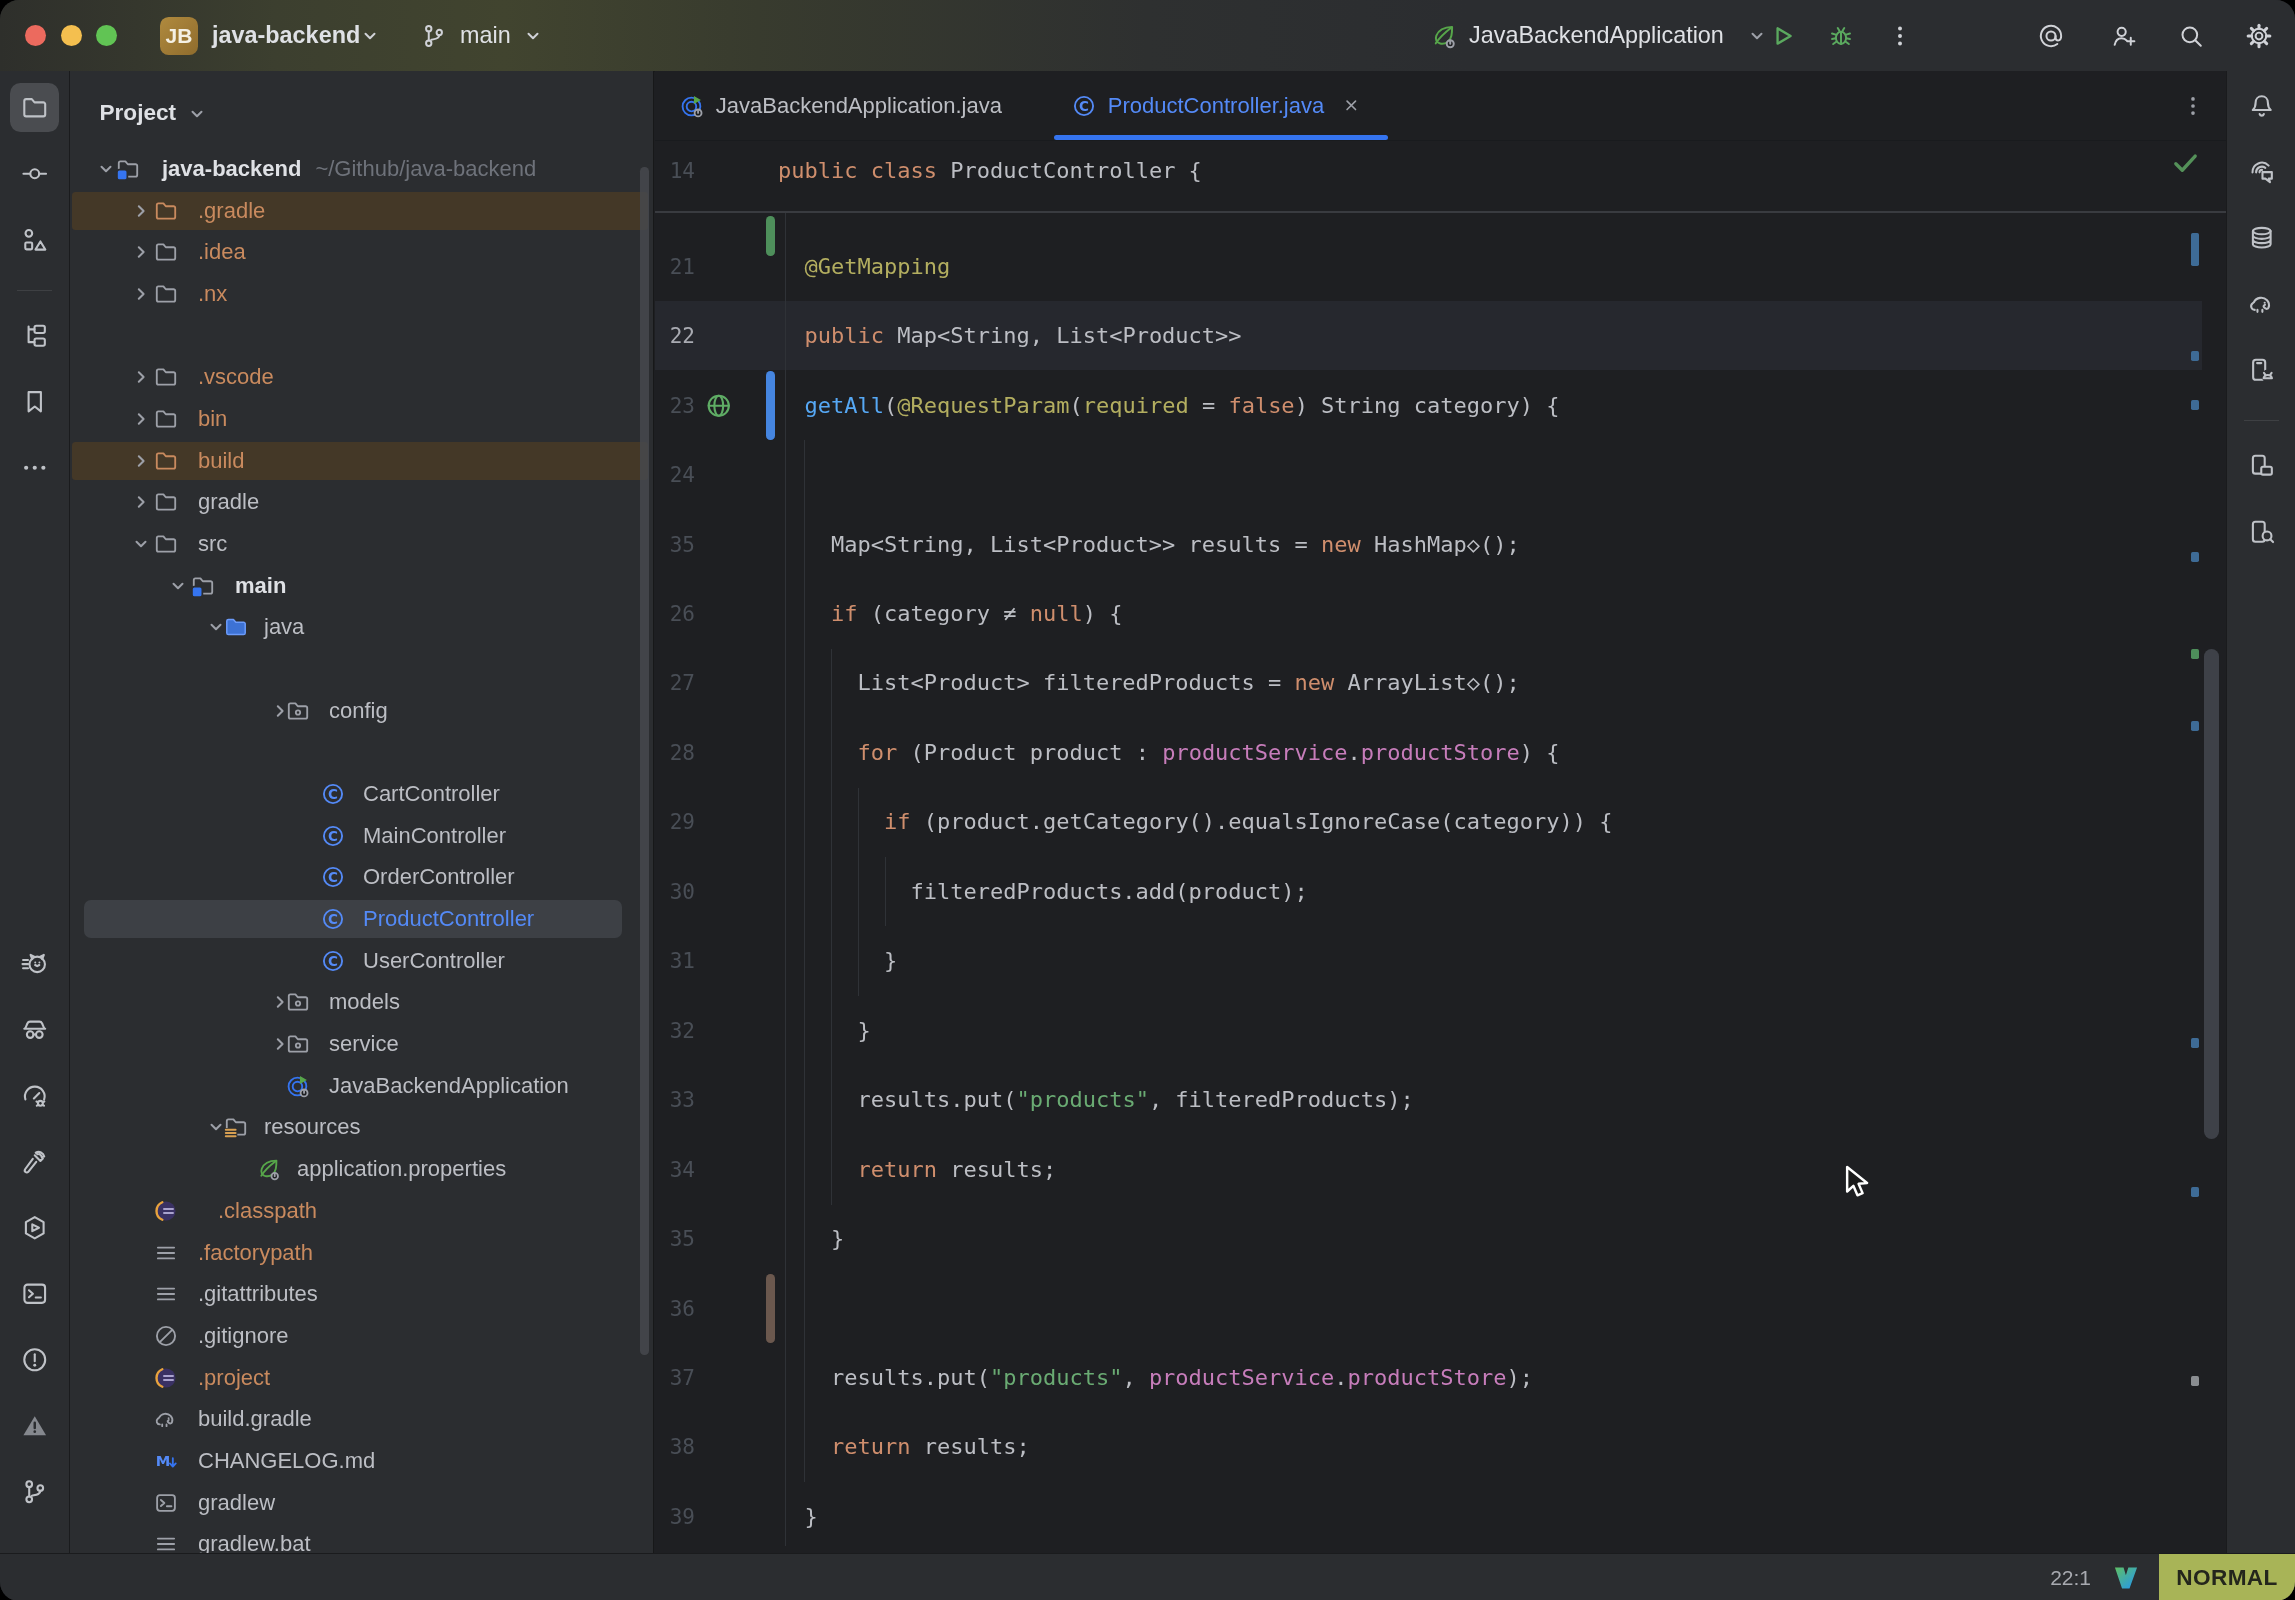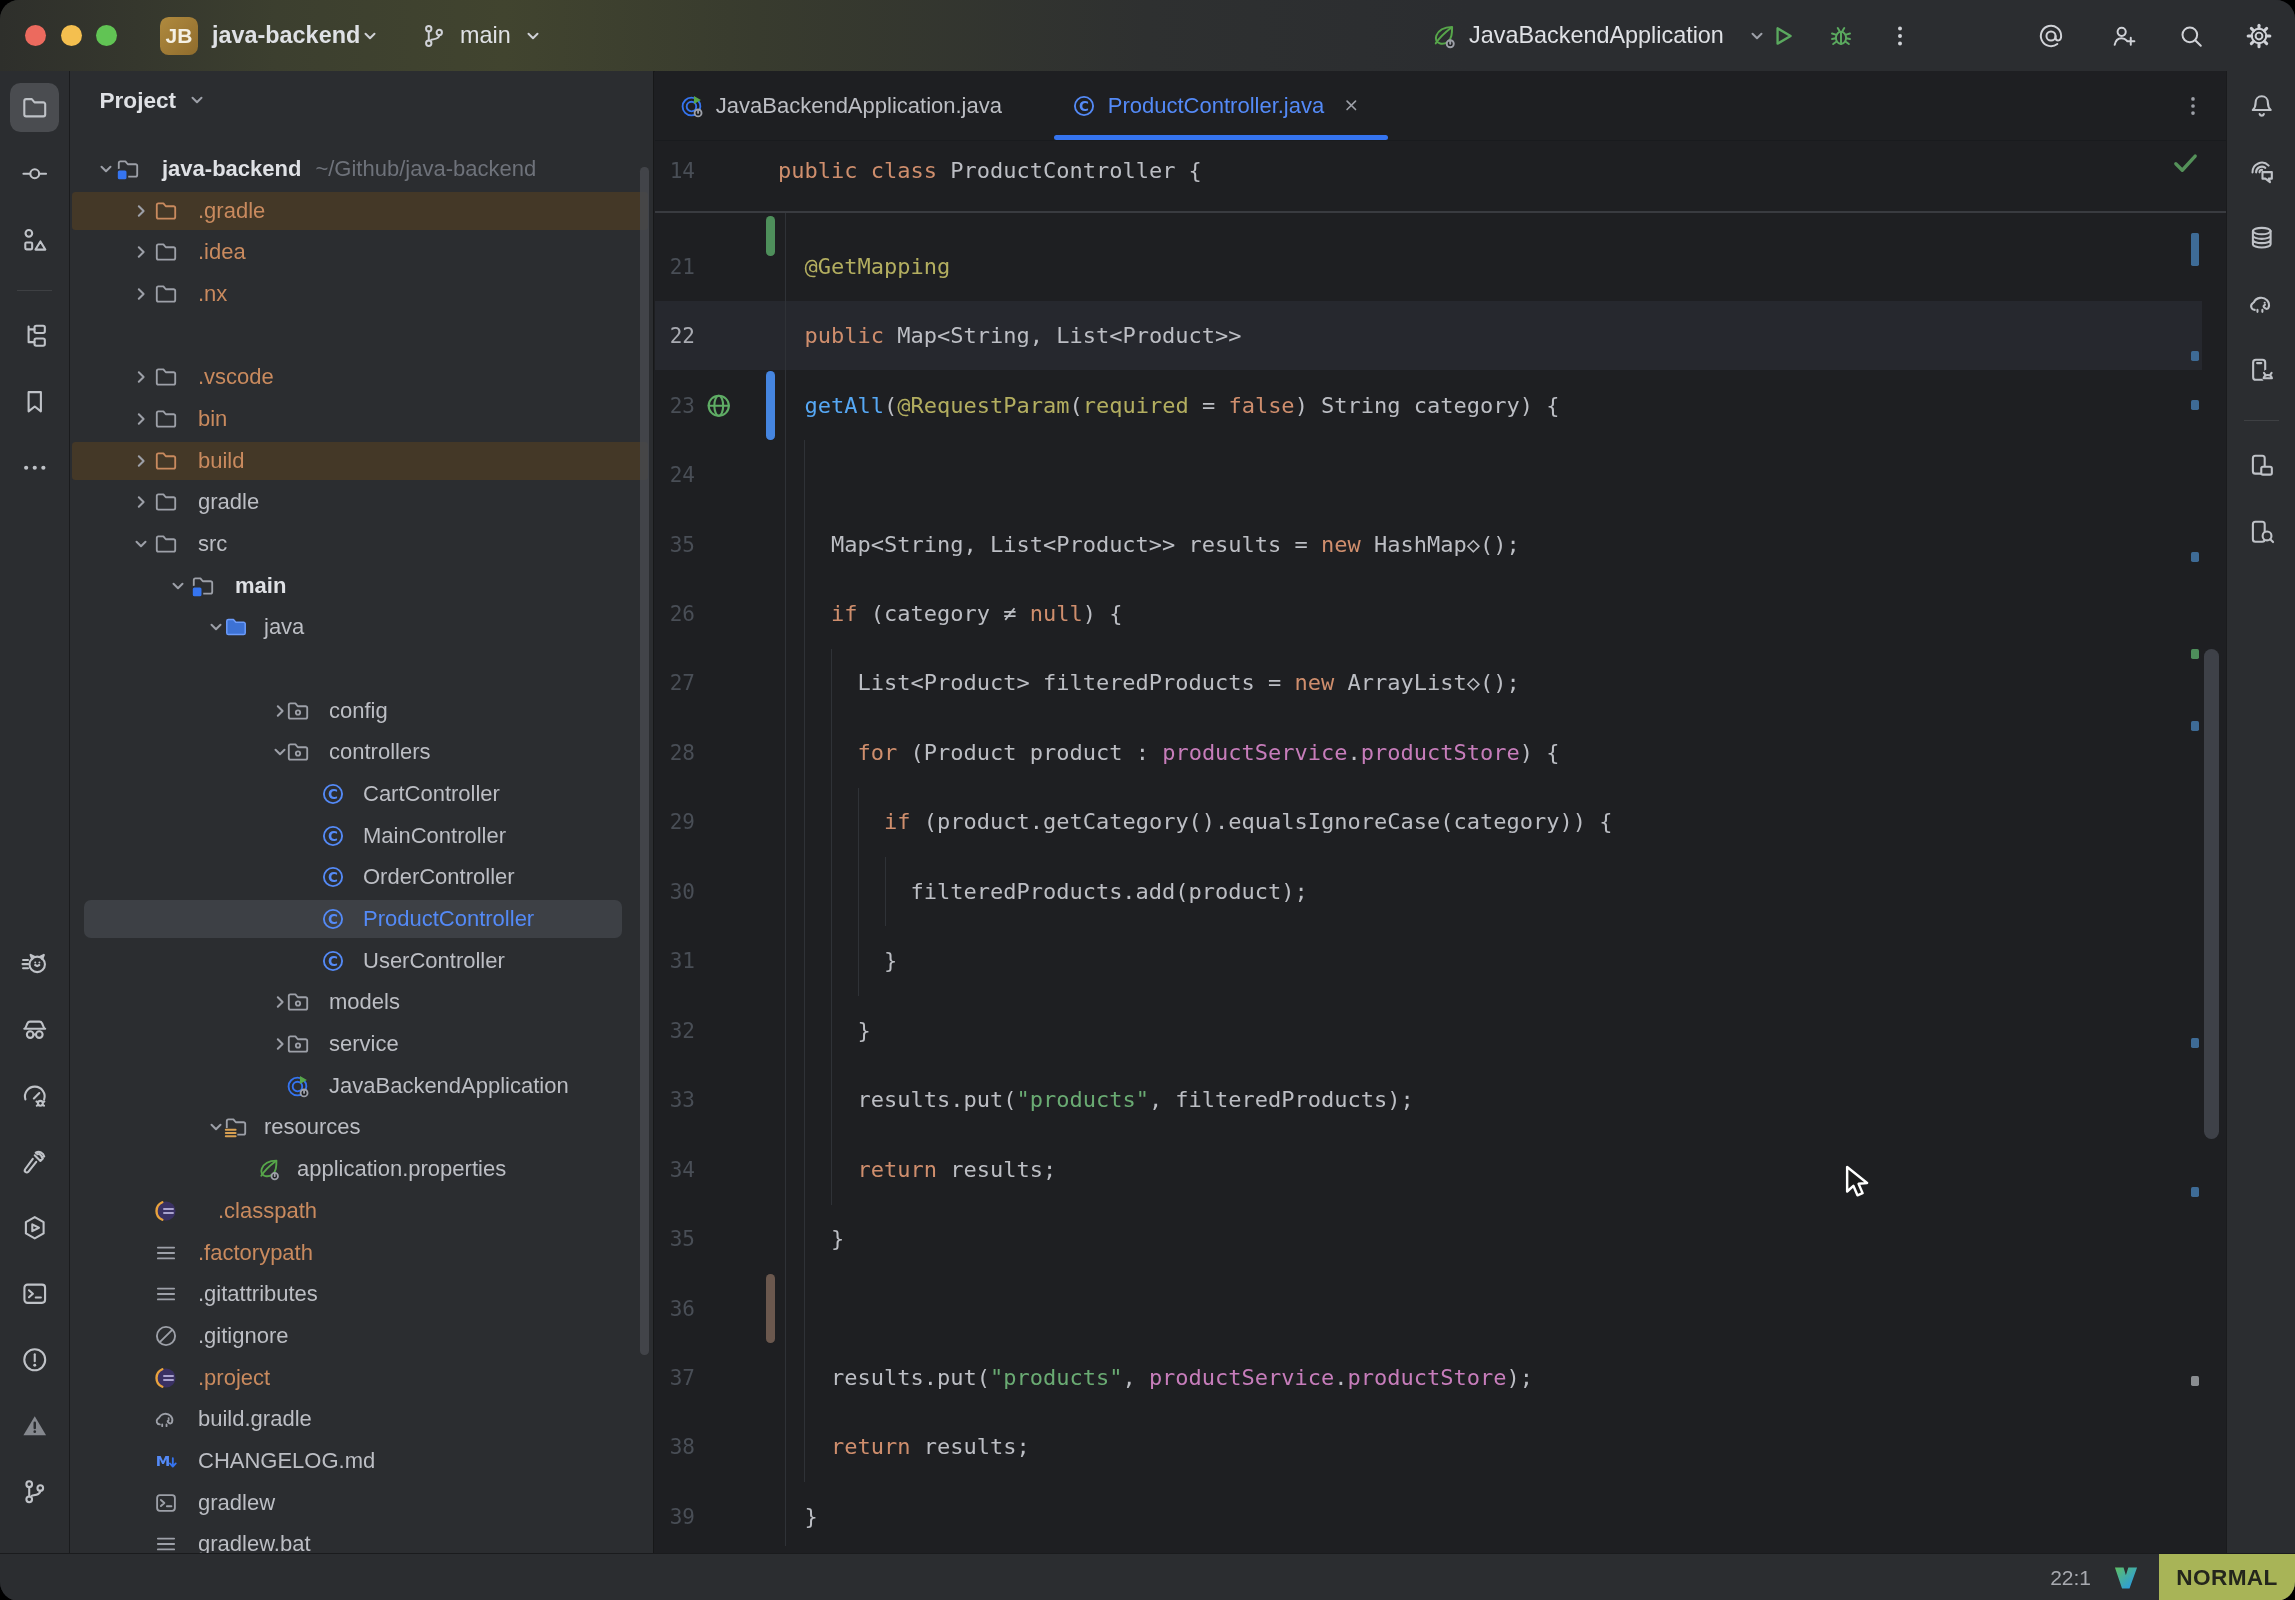--- a/index.html
+++ b/index.html
@@ -17,21 +17,21 @@
   .tb-icon{position:absolute;top:22px;width:28px;height:28px;color:#D0D2D7;}
   
   .strip{position:absolute;top:71px;width:69px;height:1482px;background:#2B2D30;}
   .strip.left{left:0;border-right:0.9px solid #1A1B1D;}
   .strip.right{left:2226px;border-left:0.9px solid #1A1B1D;}
   .strip-btn{position:absolute;left:10.4px;width:49px;height:49px;border-radius:10.4px;display:flex;align-items:center;justify-content:center;color:#BFC2C7;}
   .strip-btn.active{background:#4A4C50;}
   .strip-div{position:absolute;left:17.4px;width:35px;height:0.9px;background:#3E4043;}
   
   .panel{position:absolute;left:70px;top:71px;width:583px;height:1482px;background:#2B2D30;border-right:1.7px solid #171819;overflow:hidden;}
-  .panel-header{position:absolute;left:29.5px;top:17.4px;height:38px;display:flex;align-items:flex-start;color:#DFE1E5;font-size:22.6px;font-weight:600;}
+  .panel-header{position:absolute;left:29.5px;top:17.4px;height:38px;display:flex;align-items:flex-end;color:#DFE1E5;font-size:22.6px;font-weight:600;}
   .tree-row{position:absolute;left:0;width:583px;height:38px;}
   .tree-band{position:absolute;top:0;height:38px;}
   .tree-lbl{position:absolute;top:0;height:38px;display:flex;align-items:center;font-size:22px;color:#BCBEC4;white-space:nowrap;}
   .tree-hint{color:#6E727A;margin-left:14px;font-weight:normal;}
   .chev{position:absolute;top:7px;width:24px;height:24px;color:#9DA0A8;}
   .ticon{position:absolute;top:6px;width:26px;height:26px;color:#9DA0A8;}
   .panel-sb{position:absolute;left:570px;top:96px;width:8.7px;height:1188px;border-radius:4.3px;background:#47494D;opacity:.85;}
   
   .editor{position:absolute;left:655px;top:71px;width:1571px;height:1482px;background:#1E1F22;overflow:hidden;}
   .tabbar{position:absolute;left:0;top:0;width:100%;height:69px;border-bottom:0.9px solid #191B1E;}
@@ -480,36 +480,20 @@
             </svg>
           </span>
           <span class="ticon" style="left: 215px;">
             <svg viewBox="0 0 24 24" width="100%" height="100%" fill="none" stroke="currentColor" stroke-width="1.7" stroke-linecap="round" stroke-linejoin="round">
               <path d="M3.5 6.5a1.5 1.5 0 0 1 1.5-1.5h4.6l2.2 2.6h7.2a1.5 1.5 0 0 1 1.5 1.5v8.4a1.5 1.5 0 0 1-1.5 1.5H5a1.5 1.5 0 0 1-1.5-1.5z"></path>
               <circle cx="12" cy="13.4" r="2"></circle>
             </svg>
           </span>
           <div class="tree-lbl" style="left: 259px;">
             <span>config</span>
-          </div>
-        </div>
-        <div class="tree-row" style="top: 662px;">
-          <span class="chev" style="left: 198px;">
-            <svg viewBox="0 0 24 24" width="100%" height="100%" fill="none" stroke="currentColor" stroke-width="1.7" stroke-linecap="round" stroke-linejoin="round">
-              <path d="M7.5 9.8l4.5 4.5 4.5-4.5" stroke-width="2"></path>
-            </svg>
-          </span>
-          <span class="ticon" style="left: 215px;">
-            <svg viewBox="0 0 24 24" width="100%" height="100%" fill="none" stroke="currentColor" stroke-width="1.7" stroke-linecap="round" stroke-linejoin="round">
-              <path d="M3.5 6.5a1.5 1.5 0 0 1 1.5-1.5h4.6l2.2 2.6h7.2a1.5 1.5 0 0 1 1.5 1.5v8.4a1.5 1.5 0 0 1-1.5 1.5H5a1.5 1.5 0 0 1-1.5-1.5z"></path>
-              <circle cx="12" cy="13.4" r="2"></circle>
-            </svg>
-          </span>
-          <div class="tree-lbl" style="left: 259px;">
-            <span>controllers</span>
           </div>
         </div>
         <div class="tree-row" style="top: 704px;">
           <span class="ticon" style="left: 250px;">
             <svg viewBox="0 0 24 24" width="100%" height="100%" fill="none" stroke="currentColor" stroke-width="1.7" stroke-linecap="round" stroke-linejoin="round">
               <circle cx="12" cy="12" r="8.4" stroke="#548AF7"></circle>
               <text x="12" y="16.4" text-anchor="middle" font-size="12.5" font-weight="bold" fill="#548AF7" font-family="DejaVu Sans" stroke="none">C</text>
             </svg>
           </span>
           <div class="tree-lbl" style="left: 293px;">

